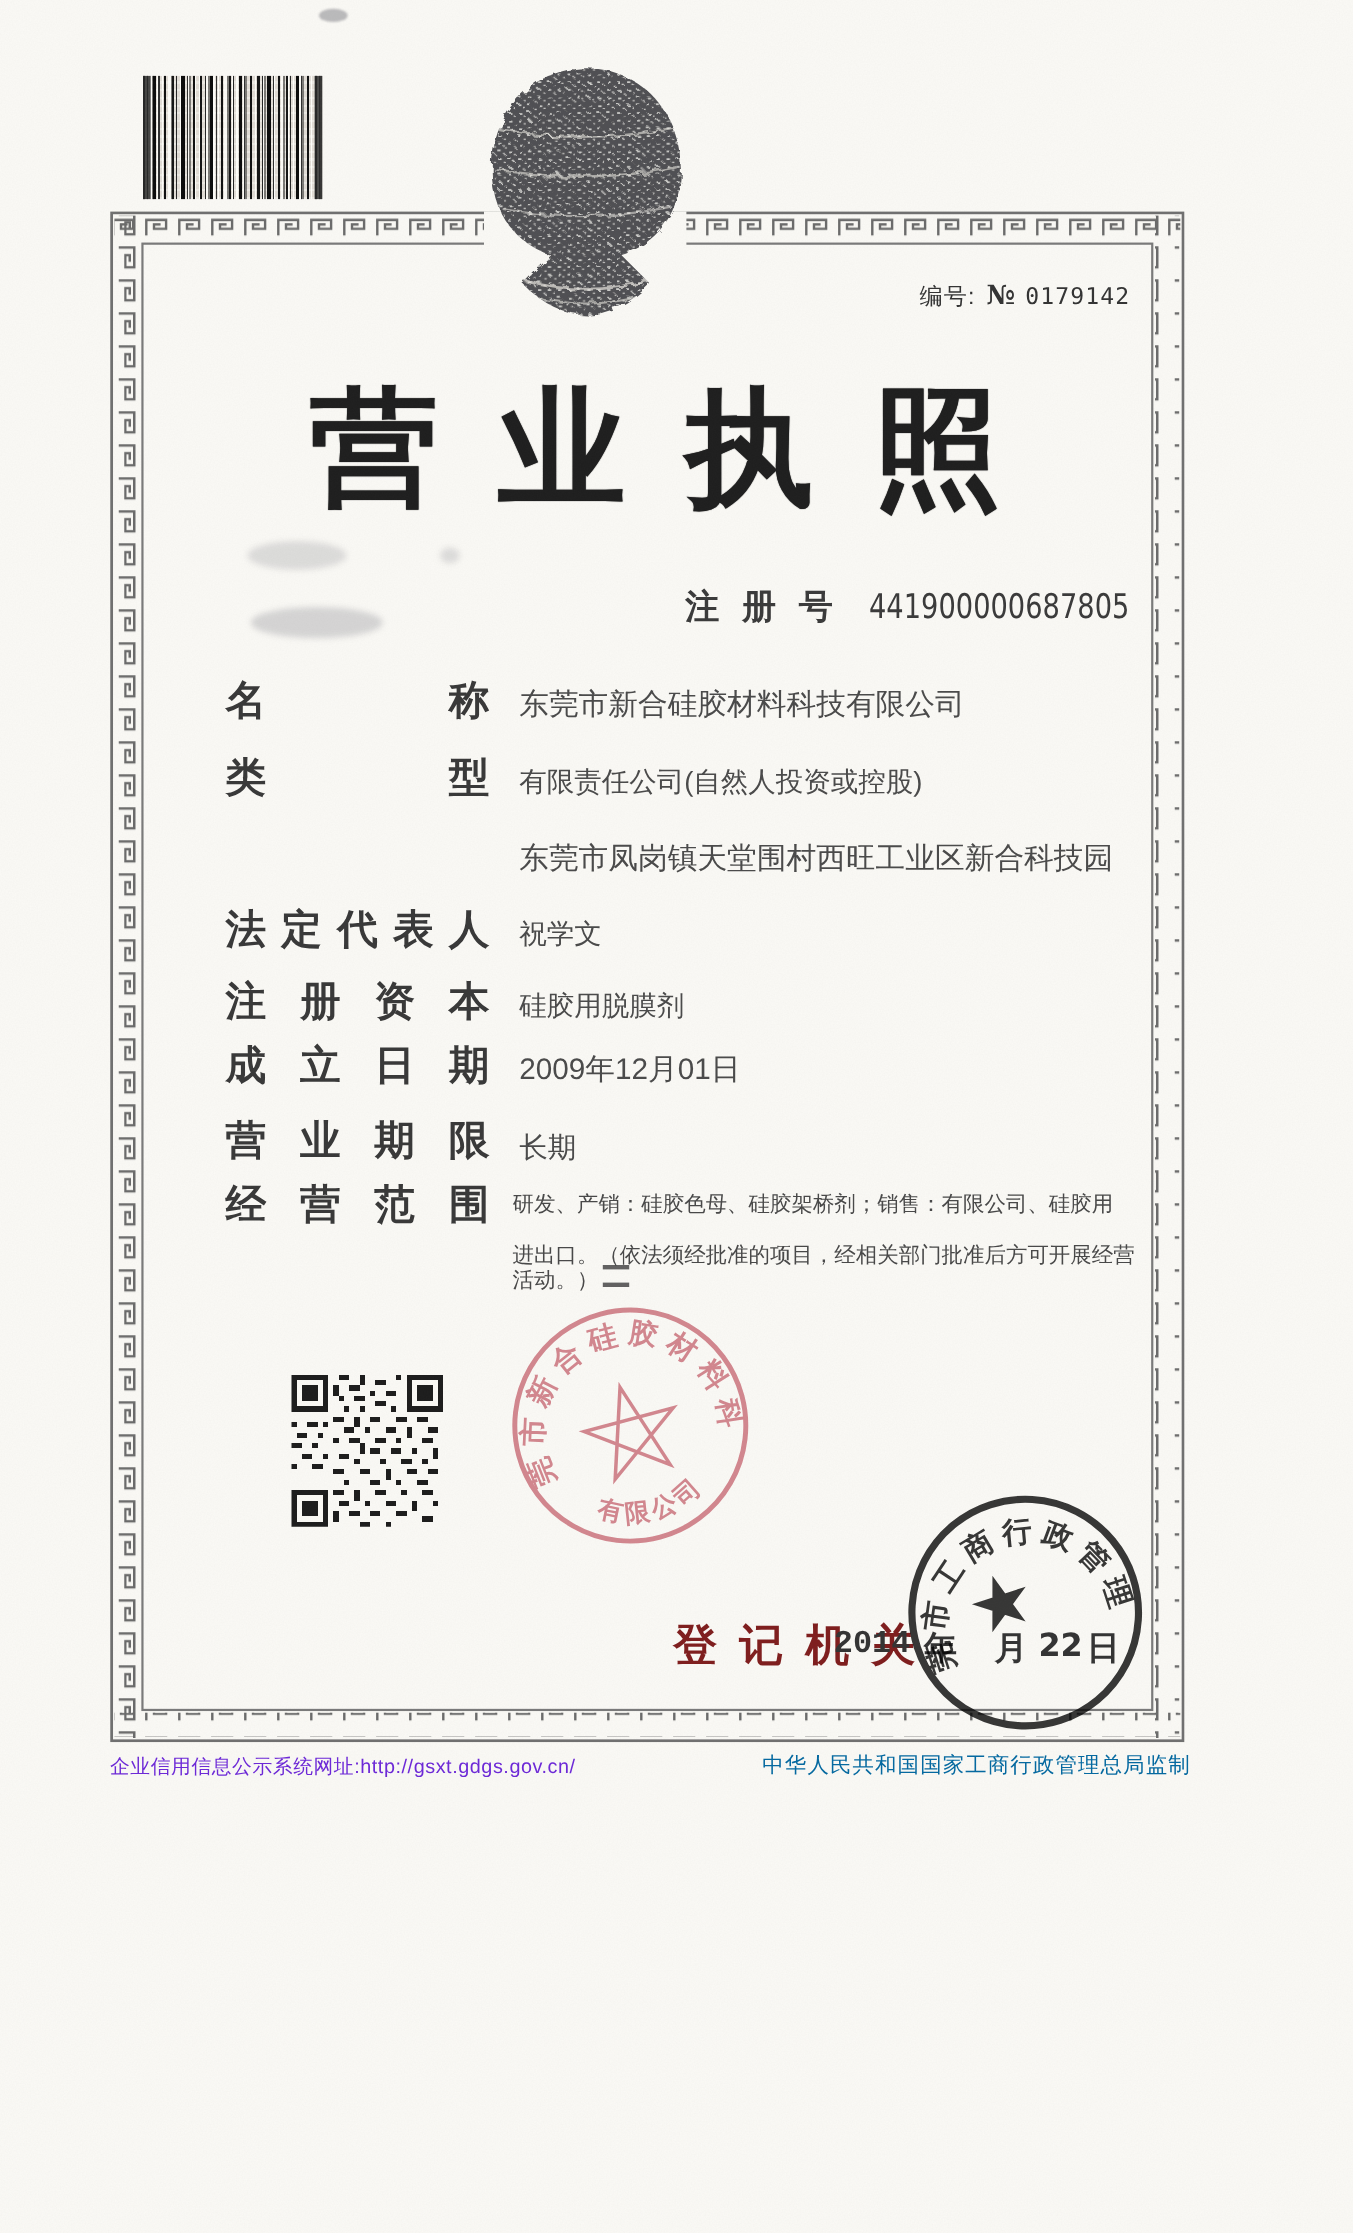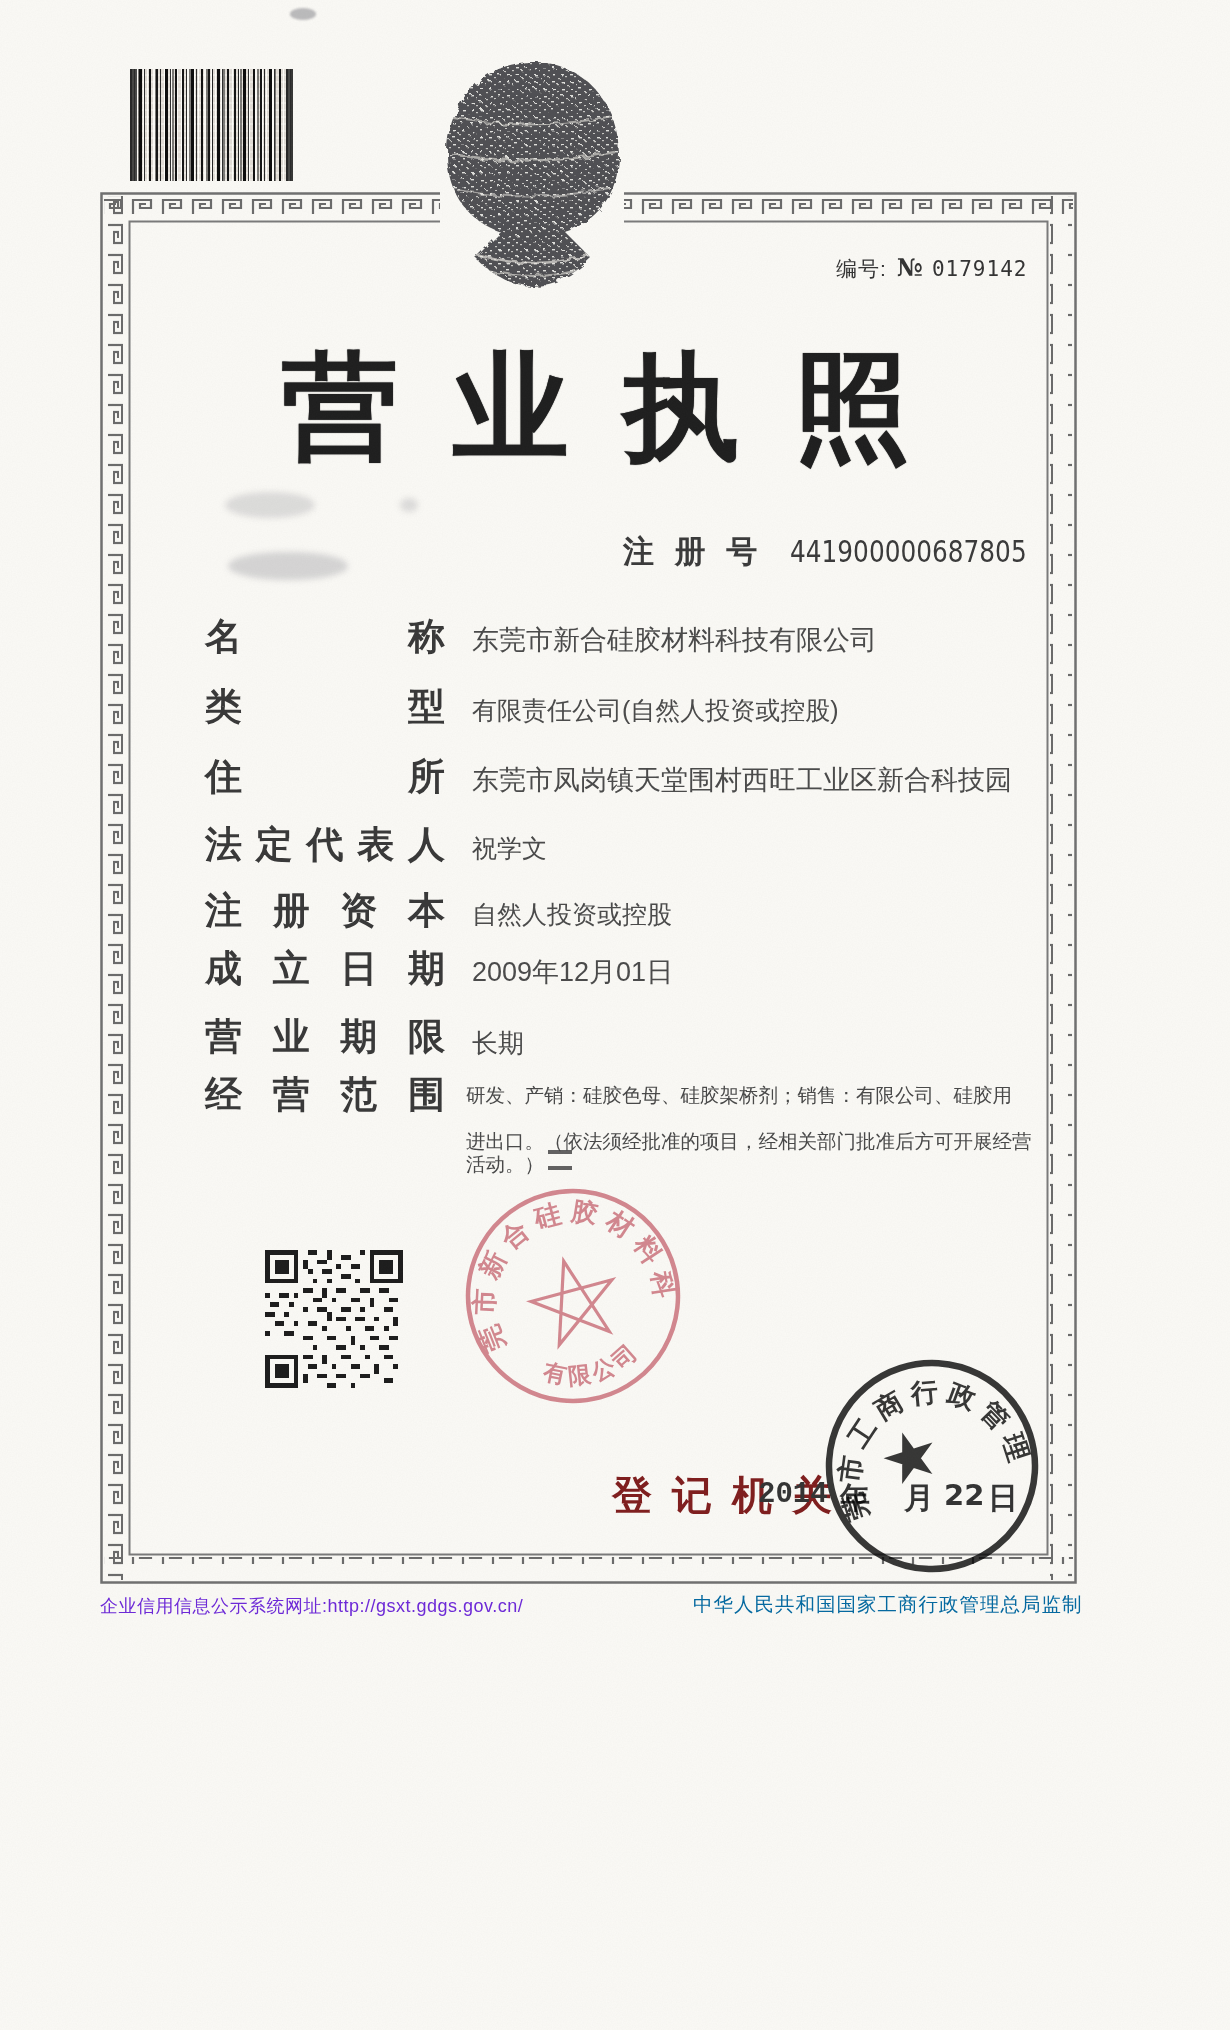--- a/index.html
+++ b/index.html
@@ -143,28 +143,27 @@
     <span class="reg-label">注 册 号</span>
     <span class="reg-value">441900000687805</span>
   </div>
 
   <div class="flabel" style="top:612px">名称</div>
   <div class="fvalue v27" style="top:622px">东莞市新合硅胶材料科技有限公司</div>
 
   <div class="flabel" style="top:682px">类型</div>
   <div class="fvalue v25" style="top:694px">有限责任公司(自然人投资或控股)</div>
 
-  <div class="flabel" style="top:752px">住所</div>
   <div class="fvalue v27" style="top:762px">东莞市凤岗镇天堂围村西旺工业区新合科技园</div>
 
   <div class="flabel" style="top:820px">法定代表人</div>
   <div class="fvalue v25" style="top:832px">祝学文</div>
 
   <div class="flabel" style="top:886px">注册资本</div>
-  <div class="fvalue v25" style="top:898px">自然人投资或控股</div>
+  <div class="fvalue v25" style="top:898px">硅胶用脱膜剂</div>
 
   <div class="flabel" style="top:944px">成立日期</div>
   <div class="fvalue v27" style="top:954px">2009年12月01日</div>
 
   <div class="flabel" style="top:1012px">营业期限</div>
   <div class="fvalue v23" style="top:1026px">长期</div>
 
   <div class="flabel" style="top:1070px">经营范围</div>
   <div class="scope-line" style="top:1084px">研发、产销：硅胶色母、硅胶架桥剂；销售：有限公司、硅胶用</div>
   <div class="scope-line" style="top:1130px">进出口。（依法须经批准的项目，经相关部门批准后方可开展经营</div>

